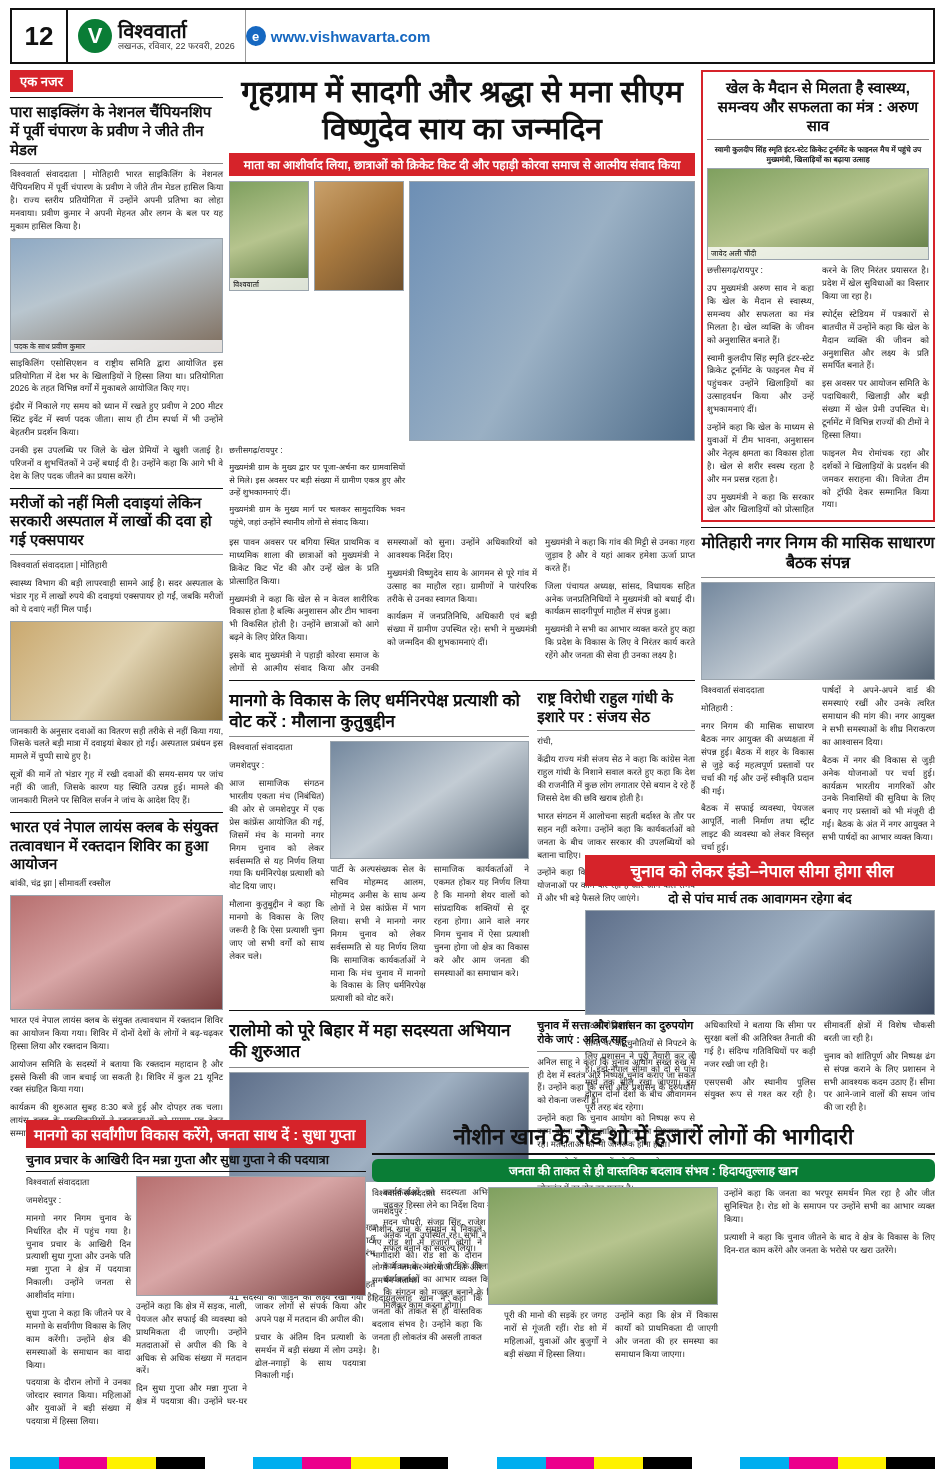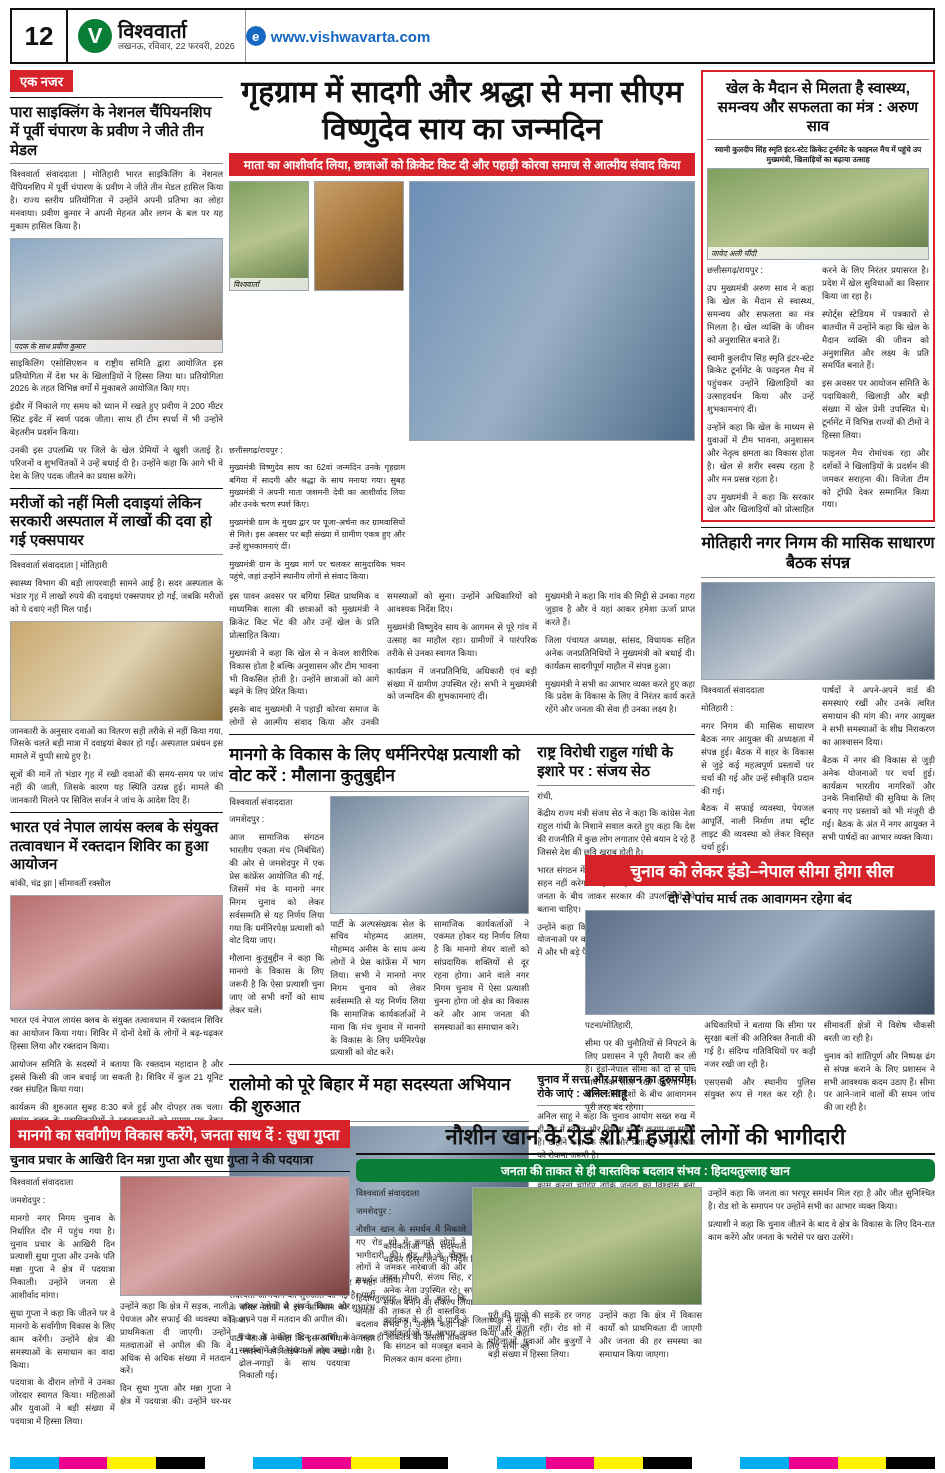--- a/index.html
+++ b/index.html
@@ -45,21 +45,21 @@
   h1.lead { font-size:30px; line-height:1.22; font-weight:bold; margin:4px 0 6px 0; text-align:center; }
   h2.hd   { font-size:19px; line-height:1.25; font-weight:bold; margin:4px 0 4px 0; }
   h3.hd   { font-size:15px; line-height:1.25; font-weight:bold; margin:3px 0; }
   .subhead-bar { background:#d6232a; color:#fff; text-align:center; font-size:12px; font-weight:bold;
                  padding:3px 4px; margin:4px 0 5px 0; }
   .subhead-bar.green{ background:#0a7d36; }
   p.body { font-size:8.6px; line-height:1.5; text-align:justify; margin:0 0 5px 0; color:#1a1a1a; }
 
   .photo { background:#cfd6dc; position:relative; overflow:hidden; border:1px solid #9aa4ad; }
   .photo .cap { position:absolute; left:0; bottom:0; right:0; background:rgba(255,255,255,.78);
-                font-size:7.5px; padding:1px 3px;font-style:italic; }
+                font-size:7.5px; padding:1px 3px; }
   .ph-grad1 { background: linear-gradient(160deg,#8ea9c4 0%, #b9c6cf 40%, #7d6b5a 100%); }
   .ph-grad2 { background: linear-gradient(140deg,#c9a06a 0%, #a8793f 45%, #6e4f2c 100%); }
   .ph-grad3 { background: linear-gradient(120deg,#6d8fb5 0%, #9ab0c4 50%, #4f6d8a 100%); }
   .ph-grad4 { background: linear-gradient(160deg,#7fa05f 0%, #b6c48e 50%, #5f7a43 100%); }
   .ph-grad5 { background: linear-gradient(150deg,#b76f6f 0%, #d8a6a6 45%, #7b4141 100%); }
   .ph-grad6 { background: linear-gradient(135deg,#5e6f8a 0%, #9fb0c2 55%, #3f4d63 100%); }
   .ph-grad7 { background: linear-gradient(130deg,#caa96f 0%, #e0d2b0 50%, #8d7340 100%); }
   .ph-grad8 { background: linear-gradient(145deg,#74889e 0%, #c3ccd4 50%, #566575 100%); }
 
   .cols2 { column-count:2; column-gap:8px; }
@@ -135,21 +135,20 @@
         <div class="photo ph-grad4" style="width:80px;height:110px;">
           <div class="cap">विश्ववार्ता</div>
         </div>
         <div class="photo ph-grad2" style="width:90px;height:110px;"></div>
         <div class="photo ph-grad3" style="flex:1;height:260px;margin-top:0;"></div>
       </div>
 
       <div style="display:flex;gap:6px;margin-top:4px;">
         <div style="width:176px;">
           <p class="body" style="font-size:8.2px;">छत्तीसगढ़/रायपुर :</p>
-          <p class="body" style="font-size:8.2px;">मुख्यमंत्री विष्णुदेव साय का 62वां जन्मदिन उनके गृहग्राम बगिया में सादगी और श्रद्धा के साथ मनाया गया। सुबह मुख्यमंत्री ने अपनी माता जशमनी देवी का आशीर्वाद लिया और उनके चरण स्पर्श किए।</p>
           <p class="body" style="font-size:8.2px;">मुख्यमंत्री ग्राम के मुख्य द्वार पर पूजा-अर्चना कर ग्रामवासियों से मिले। इस अवसर पर बड़ी संख्या में ग्रामीण एकत्र हुए और उन्हें शुभकामनाएं दीं।</p>
           <p class="body" style="font-size:8.2px;">मुख्यमंत्री ग्राम के मुख्य मार्ग पर चलकर सामुदायिक भवन पहुंचे, जहां उन्होंने स्थानीय लोगों से संवाद किया।</p>
         </div>
         <div style="flex:1;"></div>
       </div>
 
       <div class="cols3" style="margin-top:2px;">
         <p class="body">इस पावन अवसर पर बगिया स्थित प्राथमिक व माध्यमिक शाला की छात्राओं को मुख्यमंत्री ने क्रिकेट किट भेंट की और उन्हें खेल के प्रति प्रोत्साहित किया।</p>
         <p class="body">मुख्यमंत्री ने कहा कि खेल से न केवल शारीरिक विकास होता है बल्कि अनुशासन और टीम भावना भी विकसित होती है। उन्होंने छात्राओं को आगे बढ़ने के लिए प्रेरित किया।</p>
         <p class="body">इसके बाद मुख्यमंत्री ने पहाड़ी कोरवा समाज के लोगों से आत्मीय संवाद किया और उनकी समस्याओं को सुना। उन्होंने अधिकारियों को आवश्यक निर्देश दिए।</p>
@@ -261,21 +260,21 @@
     <div class="photo ph-grad6" style="width:100%;height:105px;margin-bottom:4px;"></div>
     <div class="cols3">
       <p class="body">पटना/मोतिहारी,</p>
       <p class="body">सीमा पर की चुनौतियों से निपटने के लिए प्रशासन ने पूरी तैयारी कर ली है। इंडो-नेपाल सीमा को दो से पांच मार्च तक सील रखा जाएगा। इस दौरान दोनों देशों के बीच आवागमन पूरी तरह बंद रहेगा।</p>
       <p class="body">अधिकारियों ने बताया कि सीमा पर सुरक्षा बलों की अतिरिक्त तैनाती की गई है। संदिग्ध गतिविधियों पर कड़ी नजर रखी जा रही है।</p>
       <p class="body">एसएसबी और स्थानीय पुलिस संयुक्त रूप से गश्त कर रही है। सीमावर्ती क्षेत्रों में विशेष चौकसी बरती जा रही है।</p>
       <p class="body">चुनाव को शांतिपूर्ण और निष्पक्ष ढंग से संपन्न कराने के लिए प्रशासन ने सभी आवश्यक कदम उठाए हैं। सीमा पर आने-जाने वालों की सघन जांच की जा रही है।</p>
     </div>
   </div>
 
-  <div style="position:absolute; left:10px; right:10px; top:1120px;">
+  <div style="position:absolute; left:26px; right:10px; top:1120px;">
     <div style="display:flex; gap:6px;">
       <div style="width:340px;">
         <div class="banner-red" style="font-size:15px;">मानगो का सर्वांगीण विकास करेंगे, जनता साथ दें : सुधा गुप्ता</div>
         <div style="font-weight:bold;font-size:12.5px;padding:3px 0;border-bottom:1px solid #111;">चुनाव प्रचार के आखिरी दिन मन्ना गुप्ता और सुधा गुप्ता ने की पदयात्रा</div>
         <div style="display:flex;gap:5px;margin-top:4px;">
           <div style="width:105px;">
             <p class="body">विश्ववार्ता संवाददाता</p>
             <p class="body">जमशेदपुर :</p>
             <p class="body">मानगो नगर निगम चुनाव के निर्धारित दौर में पहुंच गया है। चुनाव प्रचार के आखिरी दिन प्रत्याशी सुधा गुप्ता और उनके पति मन्ना गुप्ता ने क्षेत्र में पदयात्रा निकाली। उन्होंने जनता से आशीर्वाद मांगा।</p>
             <p class="body">सुधा गुप्ता ने कहा कि जीतने पर वे मानगो के सर्वांगीण विकास के लिए काम करेंगी। उन्होंने क्षेत्र की समस्याओं के समाधान का वादा किया।</p>

